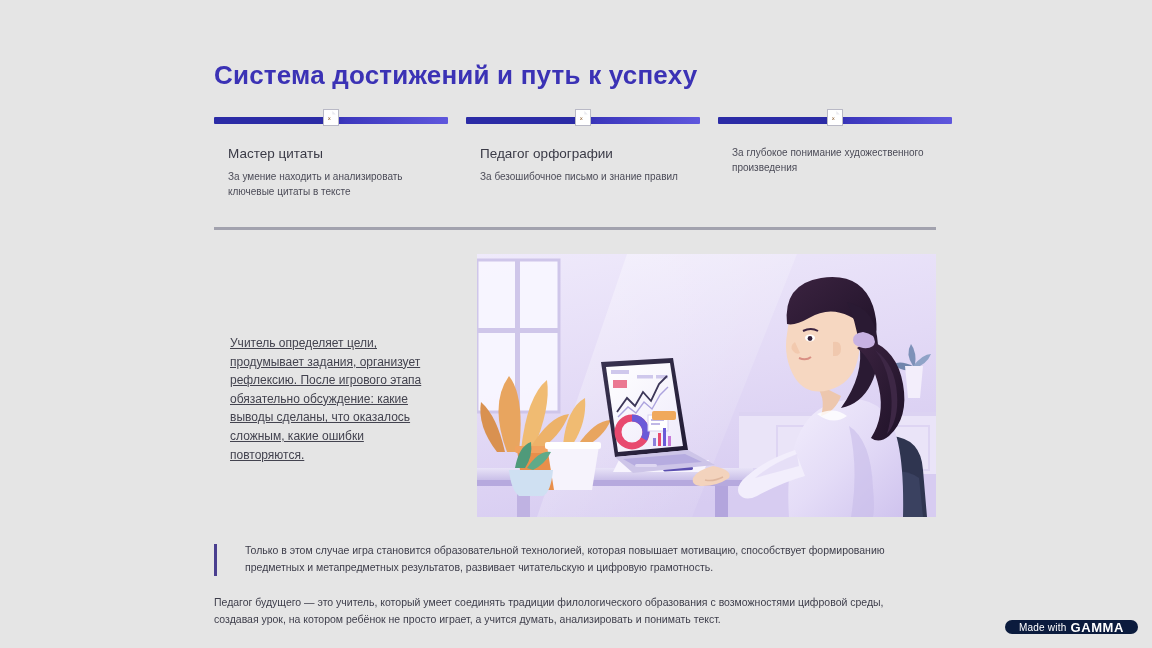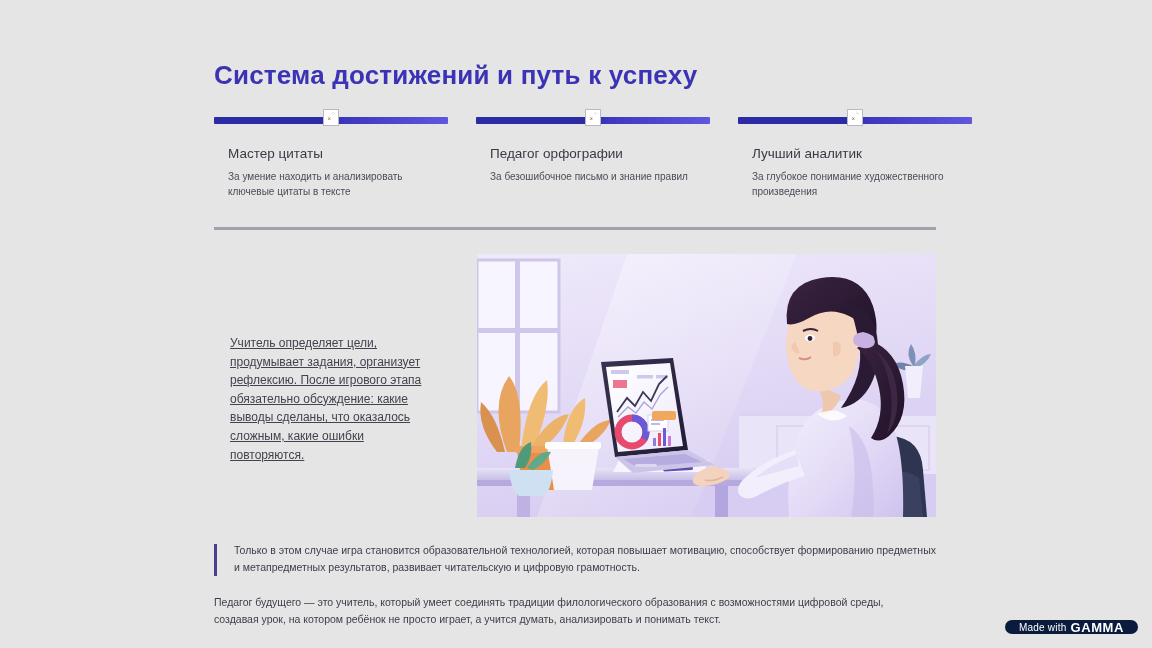--- a/index.html
+++ b/index.html
@@ -36,21 +36,21 @@
     color: #3b32b5;
     letter-spacing: 0.2px;
     line-height: 1.2;
     margin: 0 0 26px 0;
     white-space: nowrap;
   }
 
   
   .cards {
     display: flex;
-    gap: 28px;
+    gap: 18px;
     margin-bottom: 16px;
   }
   .card {
     width: 234px;
     flex: 0 0 234px;
   }
   .card-bar {
     position: relative;
     height: 7px;
     border-radius: 1px;
@@ -147,21 +147,21 @@
     left: 0;
     top: 2px;
     width: 3px;
     height: 32px;
     background: #4a3f8f;
   }
   .quote-text {
     font-size: 10.5px;
     color: #3d3d4a;
     line-height: 1.6;
-    margin: 0;
+    margin: 11px;
   }
 
   
   .closing {
     margin-top: 18px;
     font-size: 10.5px;
     color: #3d3d4a;
     line-height: 1.6;
     width: 710px;
   }
@@ -230,21 +230,20 @@
       <div class="card">
         <div class="card-bar">
           <span class="card-icon">
             <svg viewBox="0 0 16 17" width="14" height="15" aria-hidden="true">
               <rect x="0.5" y="0.5" width="13" height="14" fill="#ffffff" stroke="#ffffff"></rect>
               <path d="M9.5 1 L13.5 5 L9.5 5 Z" fill="#e9e9ef"></path>
               <text x="6.2" y="11.4" font-family="DejaVu Sans, sans-serif" font-size="6" fill="#8a5a2b" text-anchor="middle">x</text>
             </svg>
           </span>
         </div>
-        <div class="card-title">Лучший аналитик</div>
         <div class="card-desc">За глубокое понимание художественного произведения</div>
       </div>
 
     </div>
 
     <div class="divider"></div>
 
     <div class="middle">
 
       <div class="middle-text">

